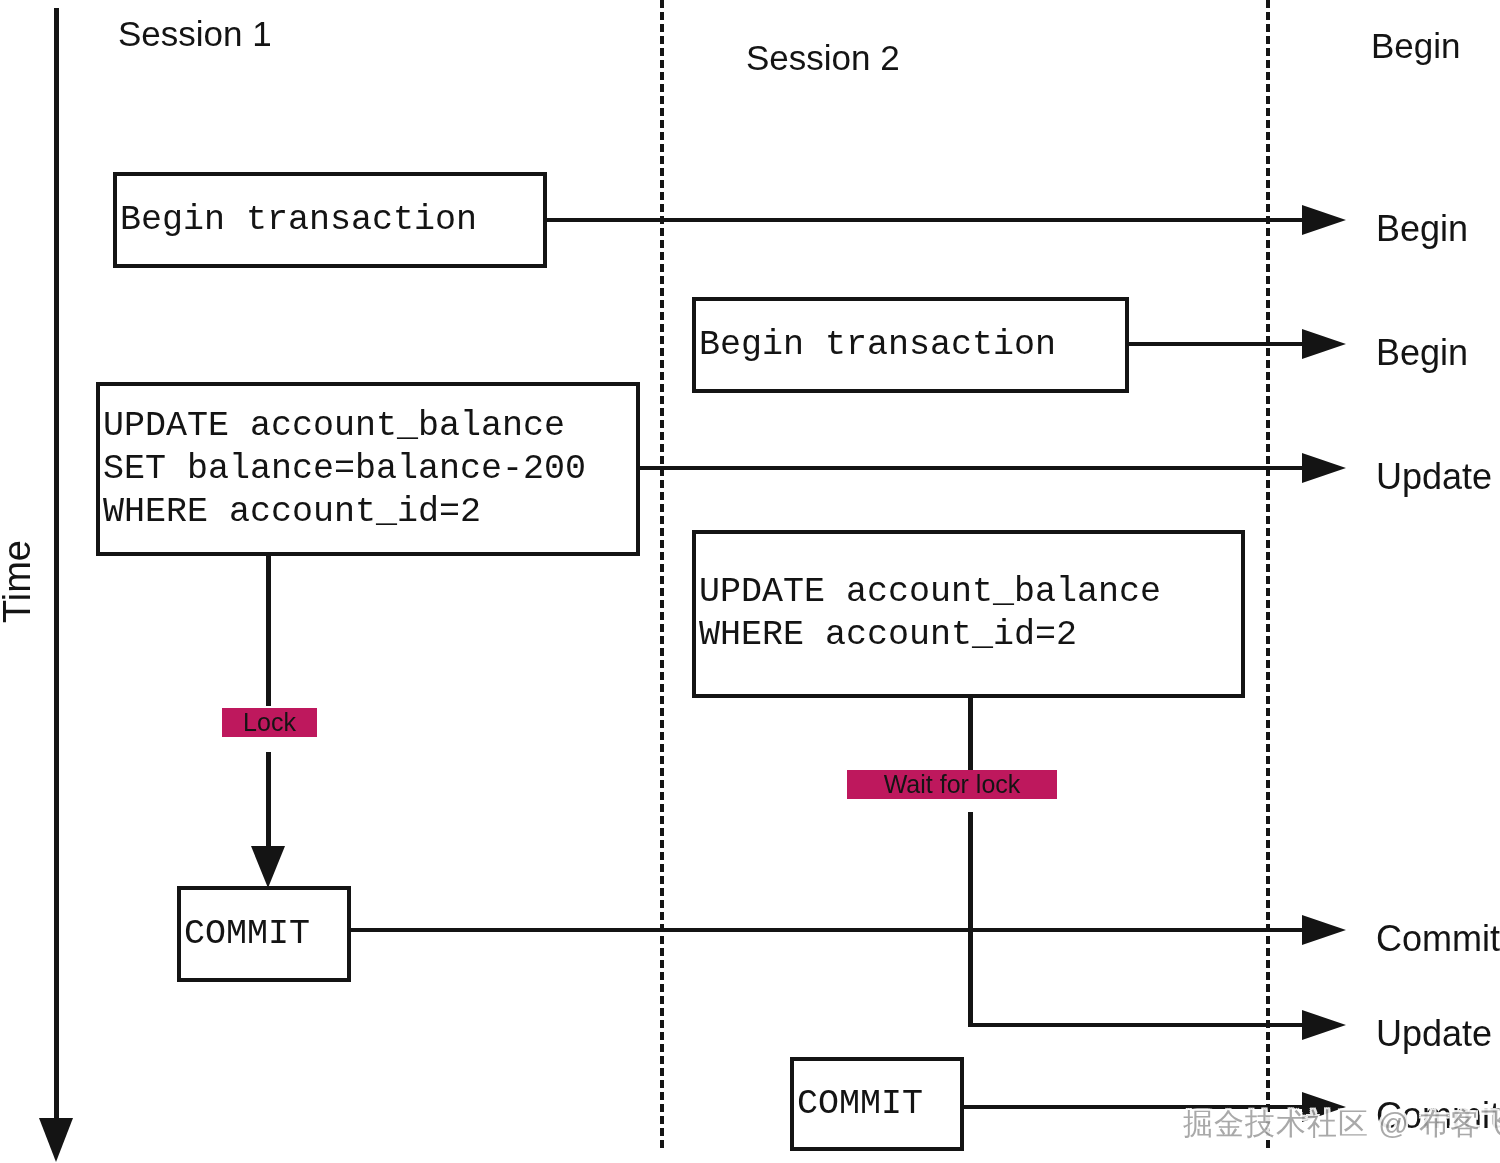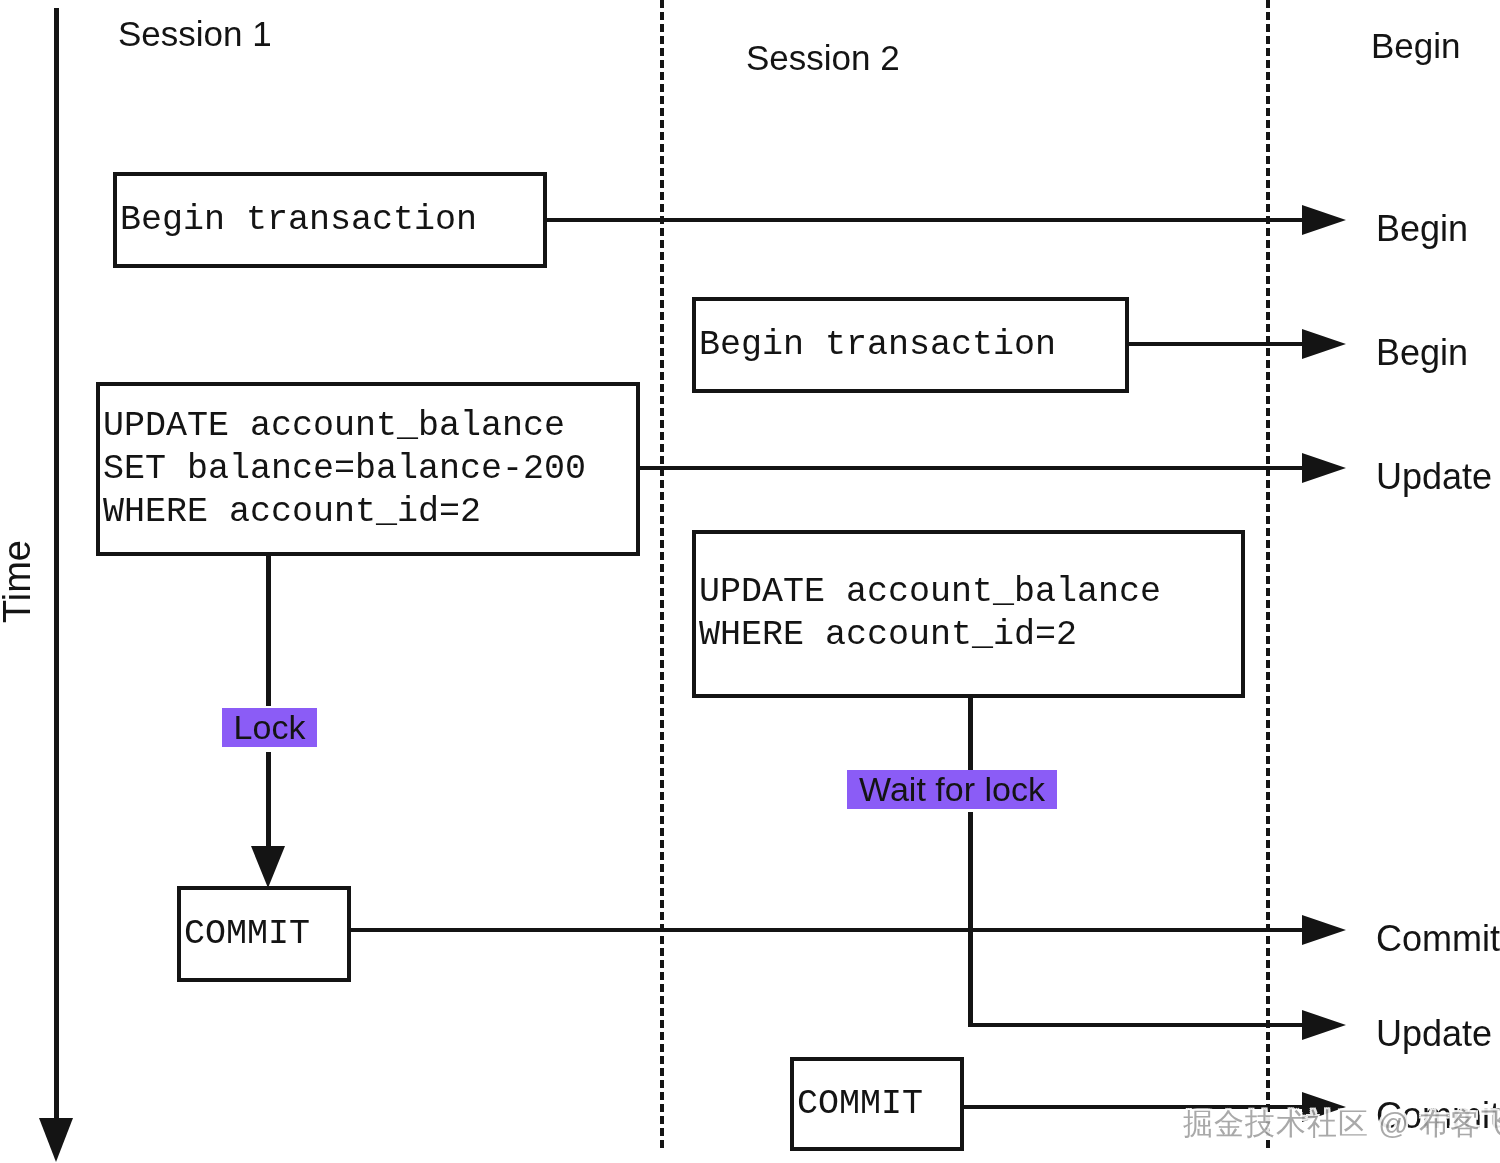--- a/index.html
+++ b/index.html
@@ -37,21 +37,21 @@
     font-family:"Liberation Mono","DejaVu Sans Mono", monospace;
     font-size:35px; letter-spacing:0px; color:var(--ink);
     display:flex; flex-direction:column; justify-content:center;
     padding-left:3px; padding-right:8px;
     white-space:nowrap;
   }
   .node .code-line{ line-height:43px; }
 
   
   .hdr{ position:absolute; font-size:35px; color:var(--ink); white-space:nowrap; }
-  .flow-label{ position:absolute; font-size:34px; color:var(--ink); text-align:center; white-space:nowrap; background:#8b5cf6; }
+  .flow-label{ position:absolute; font-size:25px; color:var(--ink); text-align:center; white-space:nowrap; background:#be185d; }
   .r-label{ position:absolute; font-size:36px; color:var(--ink); white-space:nowrap; z-index:4;margin-top:8px; }
 
   .time-label{
     position:absolute; left:-45px; top:560px; width:125px; text-align:center;
     font-size:38px; transform:rotate(-90deg); transform-origin:center center;
     white-space:nowrap;
   }
 
   .watermark{
     position:absolute; left:1183px; top:1104px; z-index:6;

